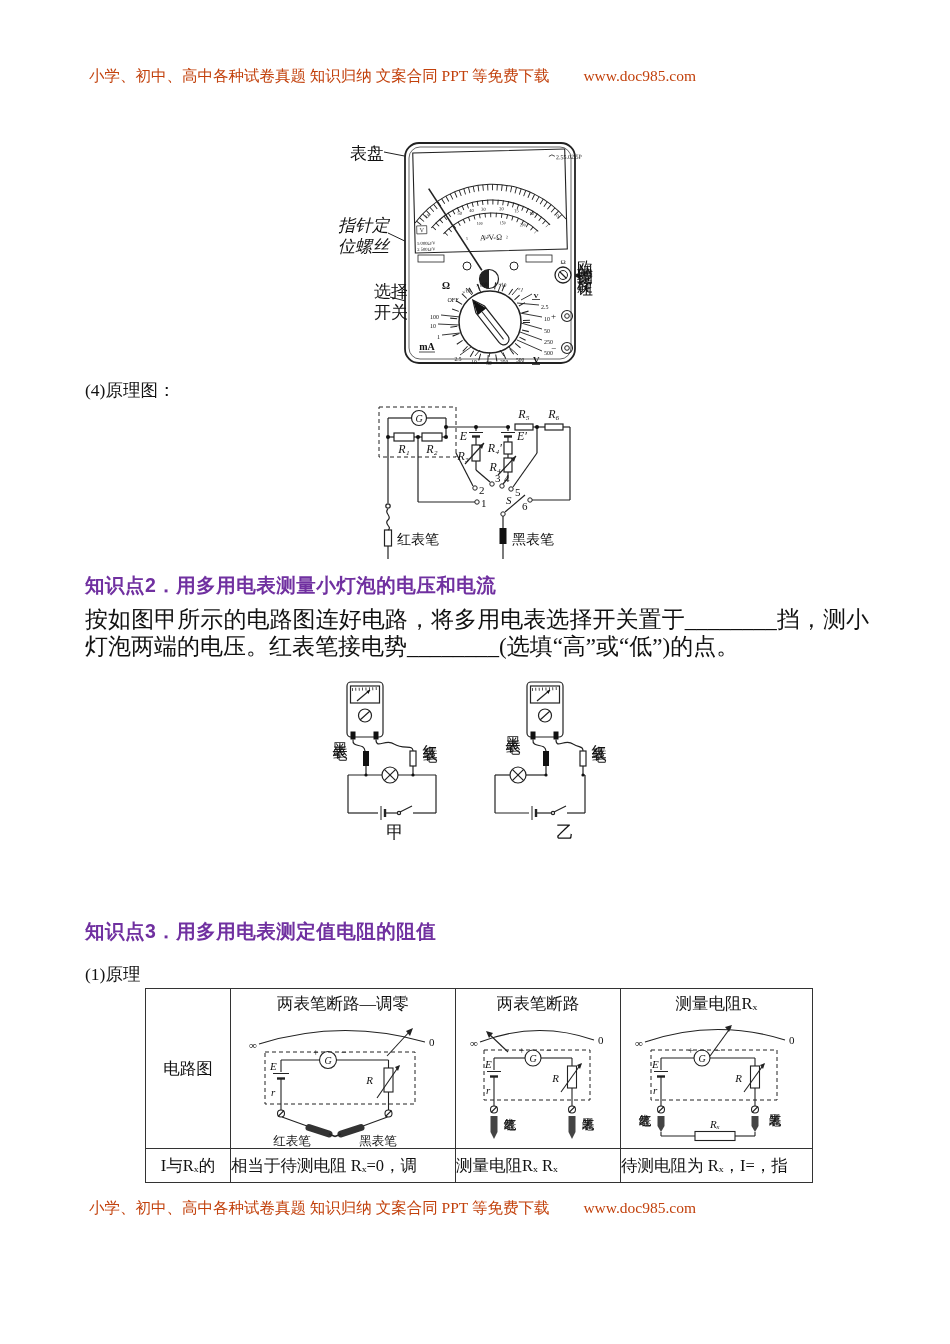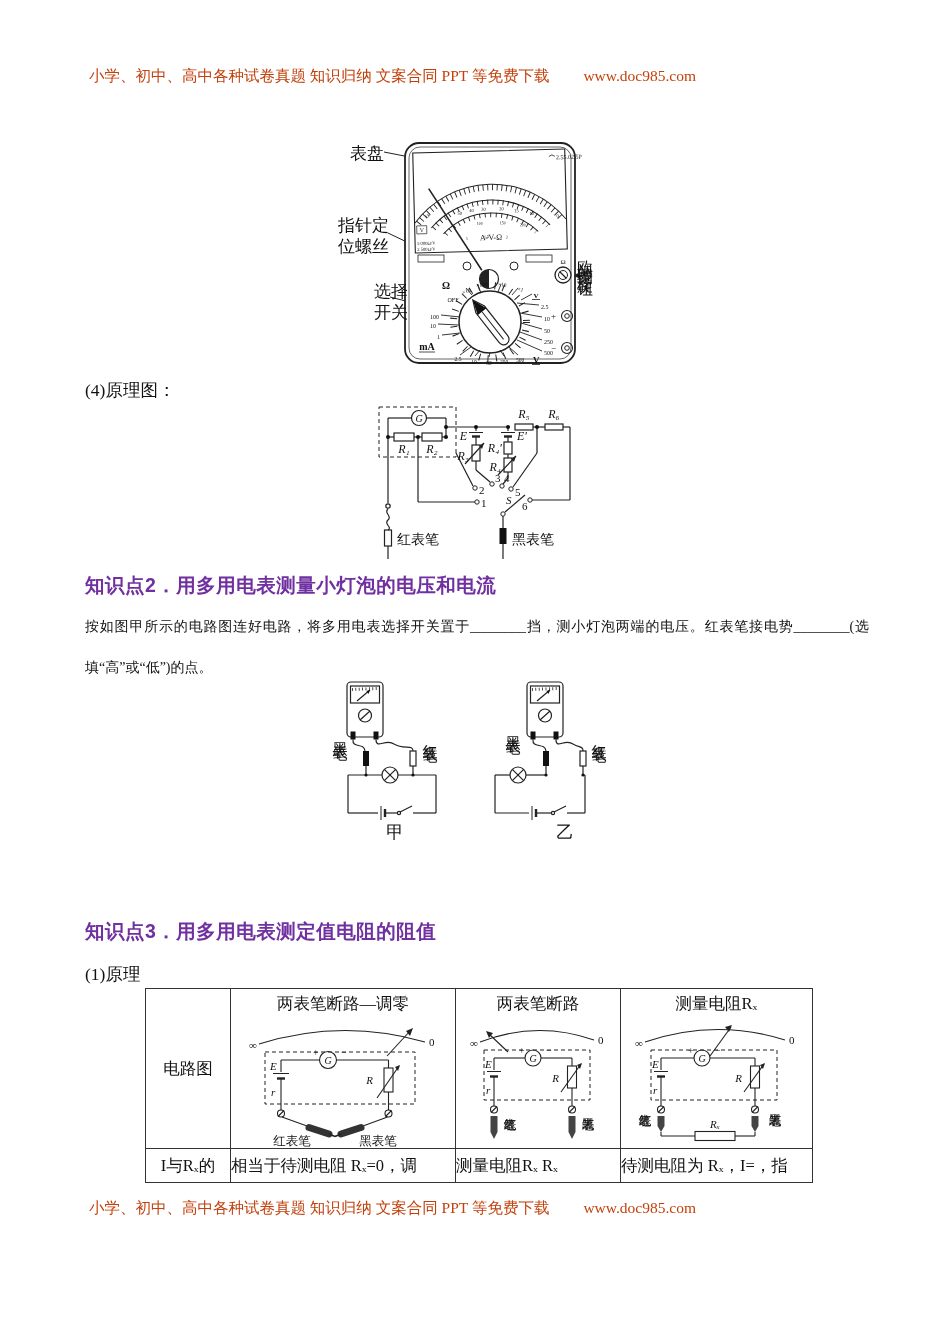--- a/index.html
+++ b/index.html
@@ -1,21 +1,21 @@
 <!DOCTYPE html>
 <html><head>
 <meta charset="utf-8">
 <style>
   html,body{margin:0;padding:0;background:#888;}
   #page{position:relative;width:950px;height:1344px;background:#fff;margin:0 auto;
         font-family:"Liberation Serif","DejaVu Serif",serif;color:#111;overflow:hidden;}
   .abs{position:absolute;}
   .hf{width:785px;text-align:center;font-size:15.5px;color:#c2410c;}
   .hf .gap{display:inline-block;width:34px;}
-  .para{width:784px;font-size:14px;line-height:41px;text-align:justify;color:#111;}
+  .para{width:784px;font-size:23px;line-height:27px;text-align:justify;color:#111;}
   .h2{font-family:"Liberation Sans","DejaVu Sans",sans-serif;font-weight:bold;
       font-size:19.5px;color:#7030A0;letter-spacing:0.5px;}
   .cap{font-size:17.5px;}
   .vtext{writing-mode:vertical-rl;text-orientation:upright;letter-spacing:2px;
          font-size:15px;line-height:15px;color:#111;}
   .figlbl{font-size:16px;color:#111;line-height:21px;}
   .figcap{font-size:17.5px;text-align:center;}
   svg{overflow:visible;display:block;}
   svg text{font-family:"Liberation Serif","DejaVu Serif",serif;fill:#111;}
   svg .it{font-style:italic;}
@@ -160,21 +160,21 @@
         <text x="226" y="184" font-size="9" text-anchor="end" fill="#111">+</text>
         <circle cx="237" cy="181" r="5.5" stroke="#222" stroke-width="1.1" fill="none"></circle>
         <circle cx="237" cy="181" r="2.3" stroke="#222" stroke-width="1" fill="none"></circle>
         <text x="226" y="216" font-size="9" text-anchor="end" fill="#111">−</text>
         <circle cx="237" cy="213" r="5.5" stroke="#222" stroke-width="1.1" fill="none"></circle>
         <circle cx="237" cy="213" r="2.3" stroke="#222" stroke-width="1" fill="none"></circle>
       </g>
     </svg>
 
     <div class="abs figlbl" style="left:20px;top:8px;font-size:17px;">表盘</div>
-    <div class="abs figlbl" style="left:8px;top:80px;font-size:17px;">
+    <div class="abs figlbl" style="left:8px;top:80px;font-size:17px;font-style:italic;">
       <div>指针定</div>
       <div>位螺丝</div>
     </div>
     <div class="abs figlbl" style="left:44px;top:146px;font-size:17px;">
       <div>选择</div>
       <div>开关</div>
     </div>
     <div class="abs vtext" style="left:248px;top:113px;height:140px;font-size:16px;letter-spacing:4px;">欧姆调零旋钮</div>
   </div>
 

